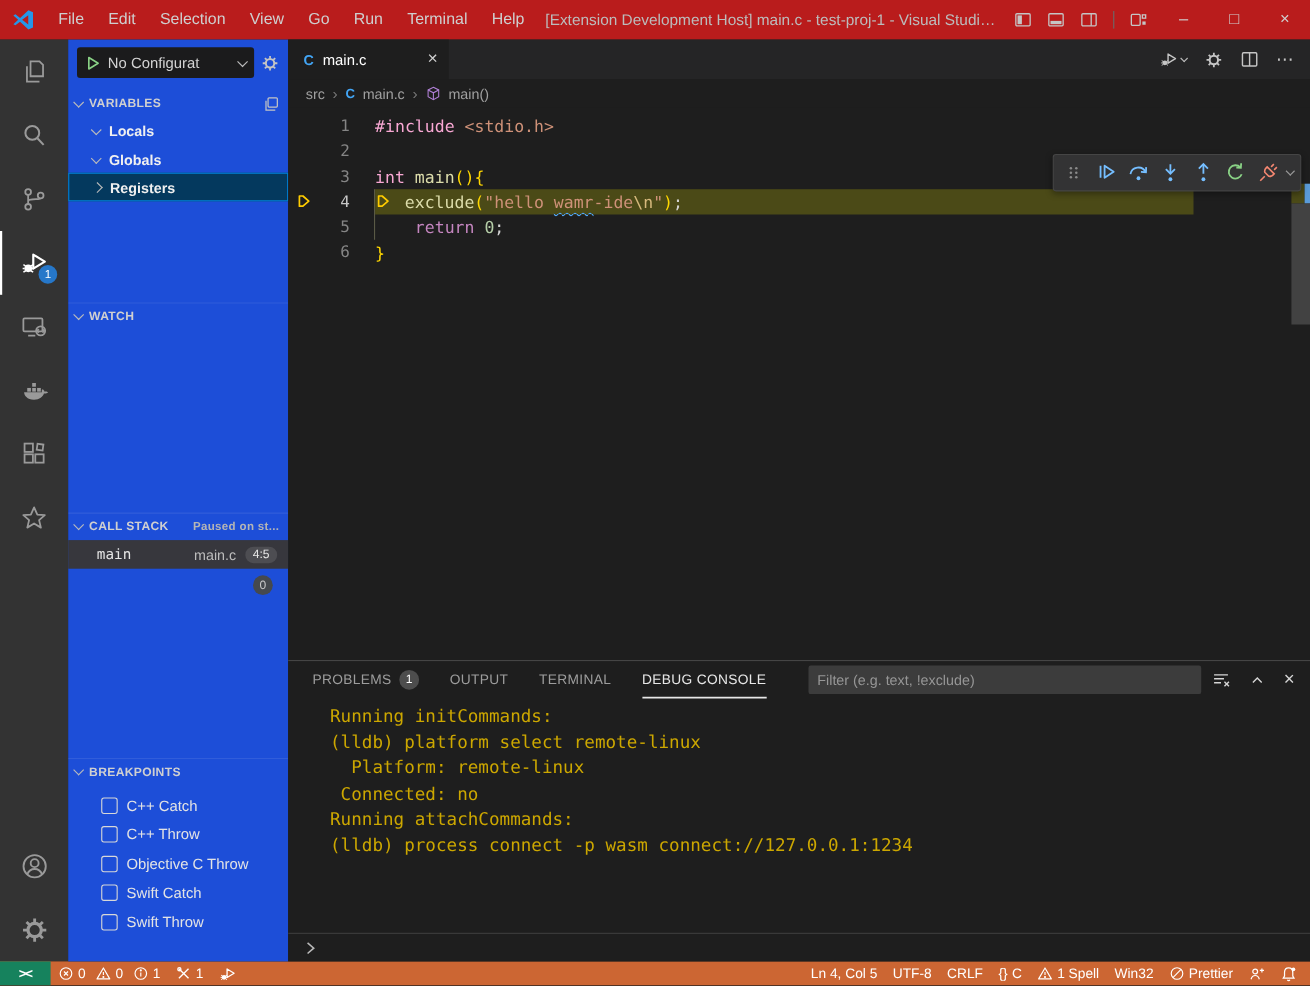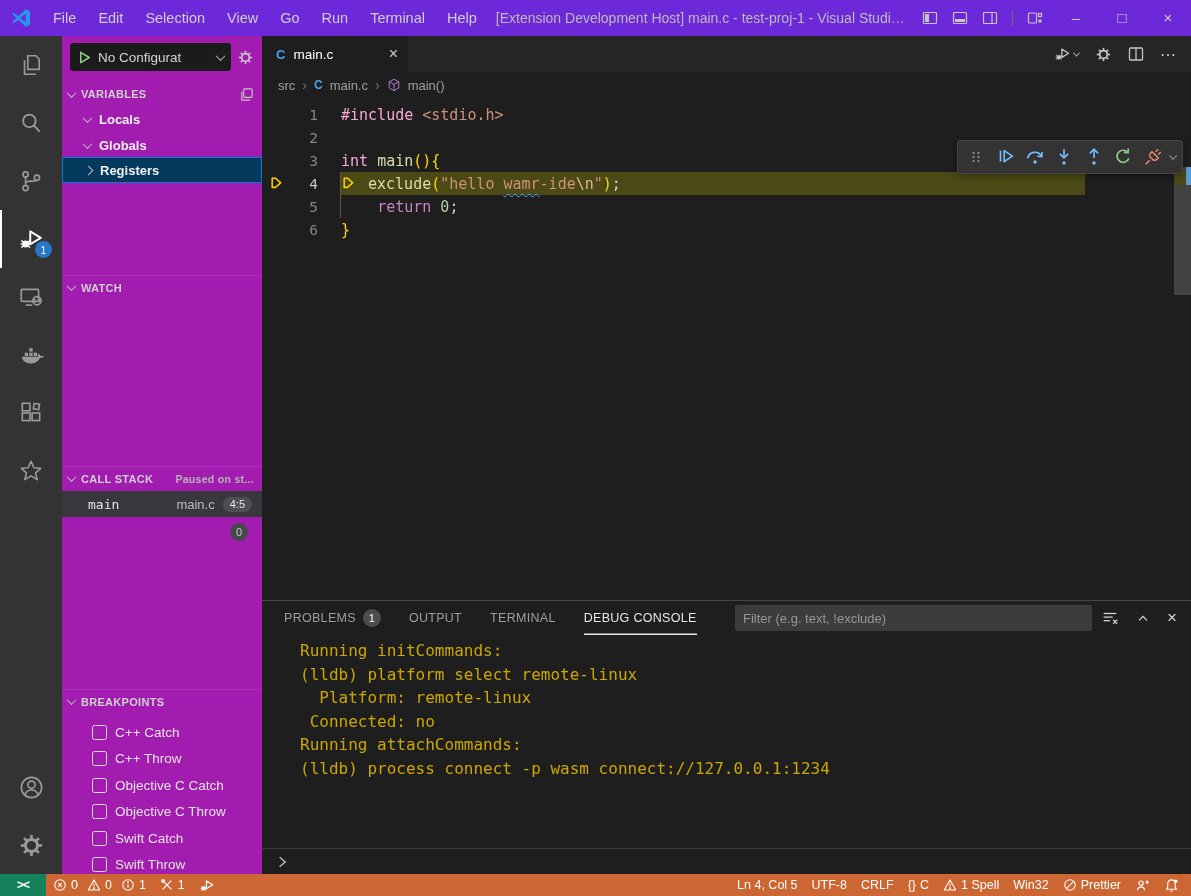--- a/index.html
+++ b/index.html
@@ -1,21 +1,21 @@
 <!DOCTYPE html>
 <html><head>
 <meta charset="utf-8">
 <style>
   * { margin:0; padding:0; box-sizing:border-box; }
   html,body { width:1191px; height:896px; overflow:hidden; background:#1e1e1e;
     font-family:"Liberation Sans", sans-serif; color:#cccccc; }
   .window { width:1191px; height:896px; display:flex; flex-direction:column; }
 
   
-  .titlebar { height:36px; background:#6d28d9; display:flex; align-items:center; flex:none; }
+  .titlebar { height:36px; background:#b91c1c; display:flex; align-items:center; flex:none; }
   .tb-logo { width:42px; display:flex; justify-content:center; }
   .menubar { display:flex; }
   .menu-item { padding:0 11px; font-size:14.5px; color:#cfcfcf; line-height:36px; cursor:default; }
   .tb-title { flex:1; text-align:center; font-size:14px; color:#bcbcbc; white-space:nowrap;
     overflow:hidden; text-overflow:ellipsis; padding-left:8px; }
   .tb-layout { display:flex; align-items:center; gap:14px; padding:0 10px; color:#c5c5c5; }
   .tb-sep { width:1px; height:16px; background:#6a6a6a; }
   .tb-controls { display:flex; }
   .tb-ctl { width:46px; text-align:center; line-height:36px; font-size:15px; color:#d0d0d0; }
 
@@ -24,21 +24,21 @@
   
   .activitybar { width:62px; background:#333333; display:flex; flex-direction:column; flex:none; }
   .ab-item { height:58px; display:flex; align-items:center; justify-content:center;
     color:#9a9a9a; position:relative; }
   .ab-item.active { color:#ffffff; border-left:2px solid #ffffff; }
   .ab-badge { position:absolute; right:10px; bottom:10px; width:17px; height:17px; border-radius:50%;
     background:#2677c9; color:#fff; font-size:10.5px; display:flex; align-items:center; justify-content:center; }
   .ab-spacer { flex:1; }
 
   
-  .sidebar { width:200px; background:#a21caf; position:relative; flex:none; font-size:13px;text-decoration:underline; }
+  .sidebar { width:200px; background:#1d4ed8; position:relative; flex:none; font-size:13px;text-decoration:underline; }
   .sb-config { position:absolute; top:6px; left:8px; right:8px; height:30px; display:flex; align-items:center; gap:6px; }
   .sb-dropdown { flex:1; height:28px; background:#1b1b1c; border-radius:3px; display:flex;
     align-items:center; padding:0 7px; gap:6px; min-width:0; }
   .sb-dropdown .lbl { flex:1; font-size:13.5px; color:#d4d4d4; white-space:nowrap; overflow:hidden; }
   .sec-head { position:absolute; left:0; right:0; height:24px; display:flex; align-items:center;
     padding:0 8px 0 6px; font-size:11px; font-weight:bold; color:#d0d0d0; letter-spacing:.3px; }
   .sec-head .t { margin-left:6px; flex:1; }
   .sec-line { border-top:1px solid rgba(255,255,255,.09); }
   .chev { width:7px; height:7px; border-right:1.5px solid #bbb; border-bottom:1.5px solid #bbb;
     display:inline-block; flex:none; }
@@ -364,24 +364,20 @@
         <span class="t">BREAKPOINTS</span>
       </div>
       <div class="bp-list" style="top:677px">
           <div class="bp-row">
             <span class="bp-box"></span>
             <span>C++ Catch</span>
           </div>
           <div class="bp-row">
             <span class="bp-box"></span>
             <span>C++ Throw</span>
-          </div>
-          <div class="bp-row">
-            <span class="bp-box"></span>
-            <span>Objective C Catch</span>
           </div>
           <div class="bp-row">
             <span class="bp-box"></span>
             <span>Objective C Throw</span>
           </div>
           <div class="bp-row">
             <span class="bp-box"></span>
             <span>Swift Catch</span>
           </div>
           <div class="bp-row">

